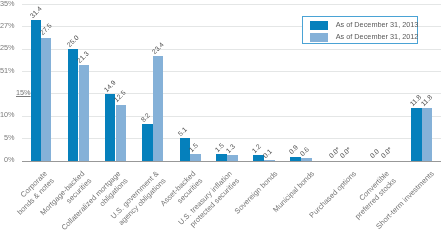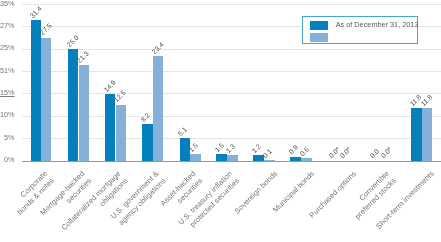--- a/index.html
+++ b/index.html
@@ -25,21 +25,21 @@
 <div id="chart">
     <div class="gridline" style="top: 4px;"></div>
     <div class="ytick" style="top: -0.4px; left: 0px; width: 14.6px;">35%</div>
     <div class="gridline" style="top: 26px;"></div>
     <div class="ytick" style="top: 21.9714px; left: 0px; width: 14.6px;">27%</div>
     <div class="gridline" style="top: 49px;"></div>
     <div class="ytick" style="top: 44.3429px; left: 0px; width: 14.6px;">25%</div>
     <div class="gridline" style="top: 71px;"></div>
     <div class="ytick" style="top: 66.7143px; left: 0px; width: 14.6px;">51%</div>
     <div class="gridline" style="top: 93px;"></div>
-    <div class="ytick" style="top: 89.0857px; left: 0px; width: 14.6px; text-decoration: underline;">15%</div>
+    <div class="ytick" style="top: 89.0857px; left: 16px; width: 14.6px; text-decoration: underline;">15%</div>
     <div class="gridline" style="top: 116px;"></div>
     <div class="ytick" style="top: 111.457px; left: 0px; width: 14.6px; text-align: right;">10%</div>
     <div class="gridline" style="top: 138px;"></div>
     <div class="ytick" style="top: 133.829px; left: 0px; width: 14.6px;">5%</div>
     <div class="baseline" style="top: 160.6px;"></div>
     <div class="ytick" style="top: 156.2px; left: 0px; width: 14.6px;">0%</div>
     <div class="bar d" style="left: 30.9px; width: 10.3px; height: 140.493px; top: 20.1074px;"></div>
     <div class="vlabel" style="left: 33.8px; top: 12.9074px;">31.4</div>
     <div class="bar l" style="left: 41.2px; width: 10.3px; height: 123.043px; top: 37.5571px;"></div>
     <div class="vlabel" style="left: 44.1px; top: 30.3571px;">27.5</div>
@@ -123,15 +123,16 @@
     <div class="xlabel" style="right: 11.5px; top: 169px;">
       <div class="xline">Short-term investments</div>
     </div>
     <div class="legend" style="left: 301.5px; top: 15.8px; width: 116px; height: 28.3px;">
       <div class="lg-row" style="left: 0px; top: 4.6px; width: 116px; height: 8.8px;">
         <div class="lg-sw" style="background: rgb(5, 128, 188); left: 7.8px; top: 0px; width: 18px; height: 8.8px;"></div>
         <div class="lg-tx" style="left: 33.2px; top: -0.2px;">As of December 31, 2013</div>
       </div>
       <div class="lg-row" style="left: 0px; top: 16.4px; width: 116px; height: 8.8px;">
         <div class="lg-sw" style="background: rgb(133, 177, 216); left: 7.8px; top: 0px; width: 18px; height: 8.8px;"></div>
+        <div class="lg-tx" style="left: 33.2px; top: -0.2px;">As of December 31, 2012</div>
       </div>
     </div>
   </div>
 
 </body></html>

